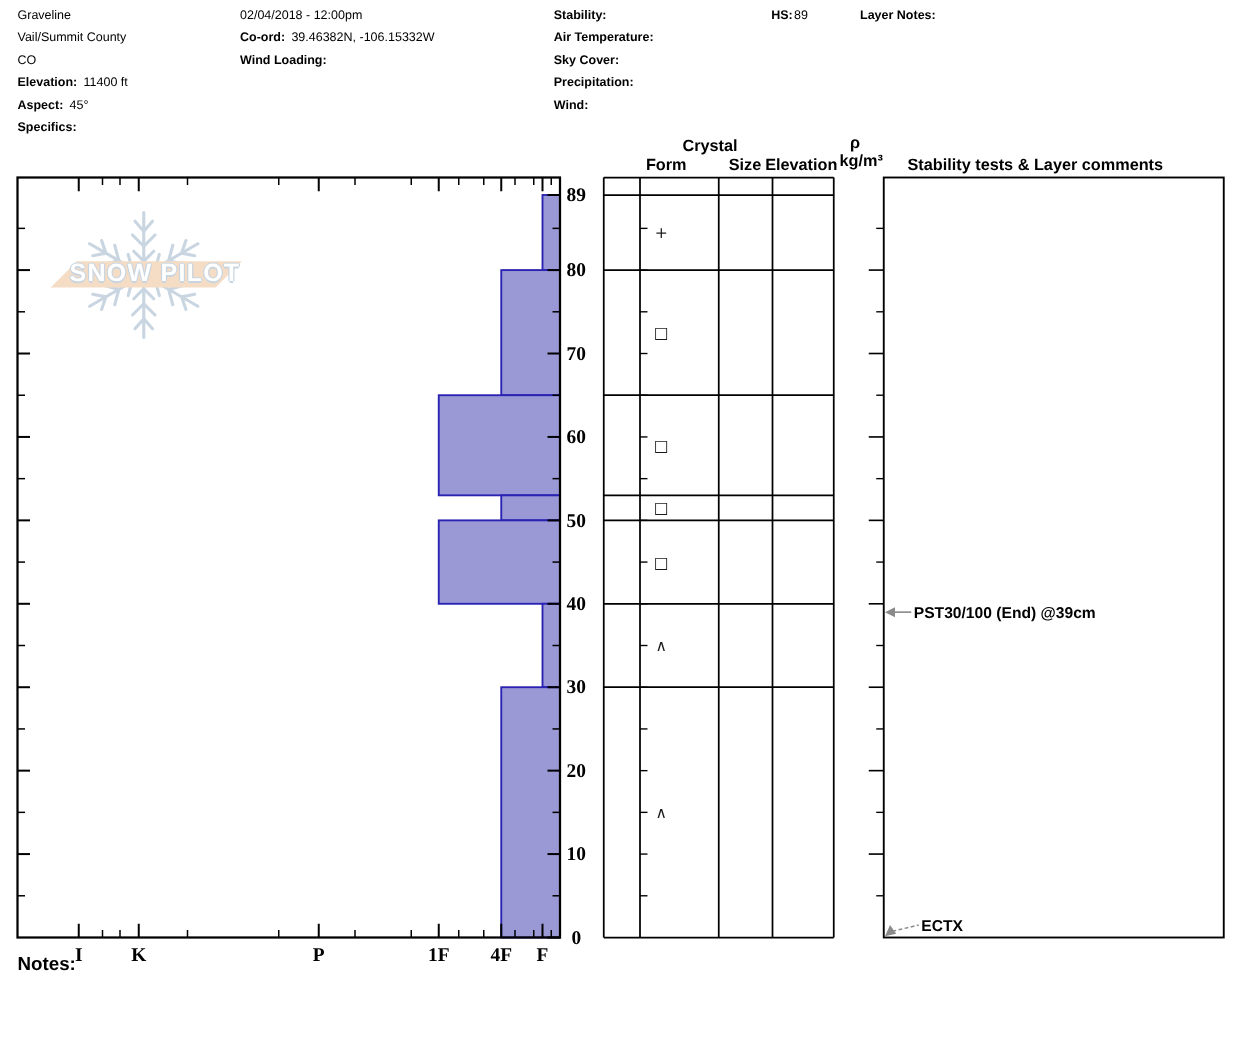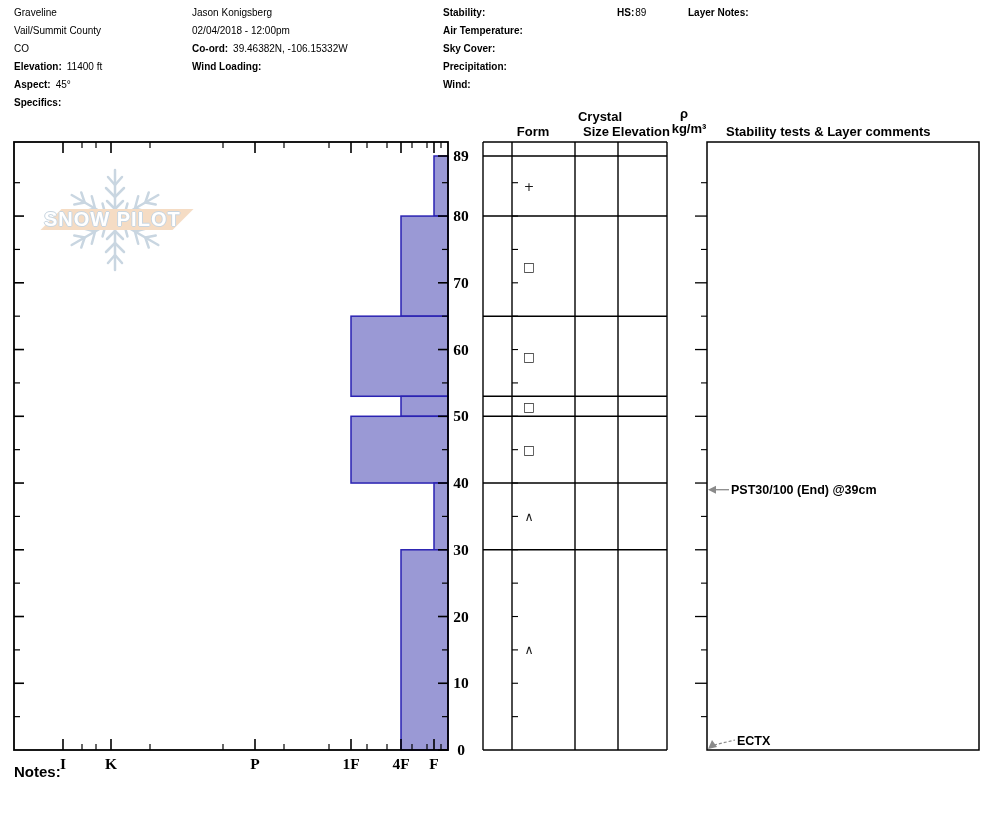--- a/index.html
+++ b/index.html
@@ -11,40 +11,39 @@
   #hs-field .b{margin-right:1px;text-align:center;}
   .th{position:absolute;font-weight:700;font-size:13px;white-space:nowrap;}
   .th.ctr{transform:translateX(-50%);}
   #notes-label{position:absolute;left:14px;top:763px;font-weight:700;font-size:15px;}
   #profile-svg{position:absolute;left:0;top:0;}
   
   #logo{position:absolute;left:36px;top:163px;width:180px;height:115px;}
   #logo-flake{position:absolute;left:24px;top:2px;}
   #logo-banner{position:absolute;left:15px;top:46px;width:132px;height:21px;
                background:#f5dcc4;transform:skewX(-45deg);}
-  #logo-text{position:absolute;left:8px;top:45px;width:160px;
+  #logo-text{position:absolute;left:8px;top:45px;width:160px;text-align:center;
              font-size:20px;font-weight:700;letter-spacing:1px;color:#fff;line-height:22px;
              text-shadow:-1px 0 #c8d5e0,1px 0 #c8d5e0,0 -1px #c8d5e0,0 1px #c8d5e0;}
 </style>
 </head>
 <body>
 
 <div id="page">
 
   <div class="hcol" style="left:14px">
     <div class="hline"><span class="b"></span><span class="v">Graveline</span></div>
     <div class="hline"><span class="b"></span><span class="v">Vail/Summit County</span></div>
     <div class="hline"><span class="b"></span><span class="v">CO</span></div>
     <div class="hline"><span class="b">Elevation:</span><span class="v">11400 ft</span></div>
     <div class="hline"><span class="b">Aspect:</span><span class="v">45°</span></div>
     <div class="hline"><span class="b">Specifics:</span><span class="v"></span></div>
   </div>
 
   <div class="hcol" style="left:192px">
-    <div class="hline"><span class="b"></span><span class="v">Jason Konigsberg</span></div>
     <div class="hline"><span class="b"></span><span class="v">02/04/2018 - 12:00pm</span></div>
     <div class="hline"><span class="b">Co-ord:</span><span class="v">39.46382N, -106.15332W</span></div>
     <div class="hline"><span class="b">Wind Loading:</span><span class="v"></span></div>
   </div>
 
   <div class="hcol" style="left:443px">
     <div class="hline"><span class="b">Stability:</span><span class="v"></span></div>
     <div class="hline"><span class="b">Air Temperature:</span><span class="v"></span></div>
     <div class="hline"><span class="b">Sky Cover:</span><span class="v"></span></div>
     <div class="hline"><span class="b">Precipitation:</span><span class="v"></span></div>
@@ -73,21 +72,21 @@
       <use href="#flake-arm" transform="rotate(60 55 55)"></use>
       <use href="#flake-arm" transform="rotate(120 55 55)"></use>
       <use href="#flake-arm" transform="rotate(180 55 55)"></use>
       <use href="#flake-arm" transform="rotate(240 55 55)"></use>
       <use href="#flake-arm" transform="rotate(300 55 55)"></use>
     </svg>
     <div id="logo-banner"></div>
     <div id="logo-text">SNOW PILOT</div>
   </div>
 
-  <div class="th ctr" style="left:600px;top:109px">Crystal</div>
+  <div class="th ctr" style="left:568px;top:109px">Crystal</div>
   <div class="th ctr" style="left:533px;top:124px">Form</div>
   <div class="th ctr" style="left:596px;top:124px">Size</div>
   <div class="th ctr" style="left:641px;top:124px">Elevation</div>
   <div class="th ctr" style="left:684px;top:106px">ρ</div>
   <div class="th ctr" style="left:689px;top:121px">kg/m³</div>
   <div class="th" style="left:726px;top:124px">Stability tests &amp; Layer comments</div>
 
   <svg id="profile-svg" width="994" height="840" viewBox="0 0 994 840">
       <rect x="434" y="156" width="14" height="60.067415730337075" fill="#9a99d5" stroke="#2a22b2" stroke-width="1.5"></rect>
       <rect x="401" y="216.06741573033707" width="47" height="100.11235955056179" fill="#9a99d5" stroke="#2a22b2" stroke-width="1.5"></rect>

